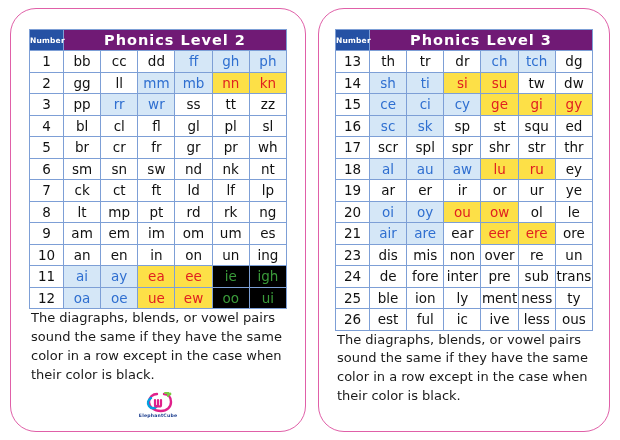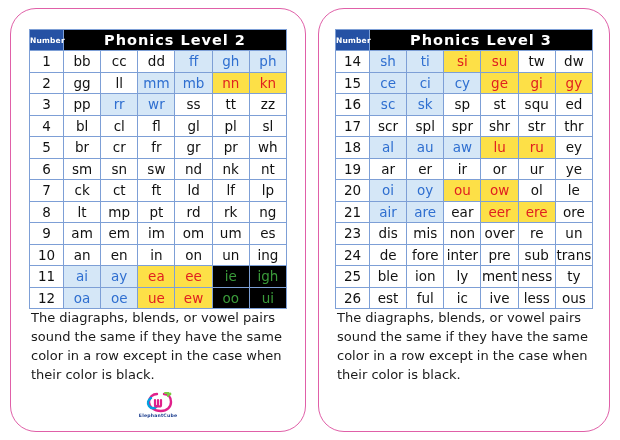--- a/index.html
+++ b/index.html
@@ -57,21 +57,21 @@
     background: #2551a4;
     color: #ffffff;
     font-size: 7.5px;
     font-weight: bold;
     height: 21px;
     width: 34px;
     letter-spacing: 0.2px;
     border: 1px solid #2551a4;
   }
   .hdr-title {
-    background: #000000;
+    background: #701a75;
     color: #ffffff;
     font-size: 14.5px;
     font-weight: bold;
     height: 21px;
     letter-spacing: 1px;
     border: 1px solid #123c96;
   }
 
   
   .num {
@@ -259,20 +259,29 @@
   <div class="card right">
       <table class="phonics">
         <thead>
           <tr>
             <th class="hdr-num">Number</th>
             <th class="hdr-title" colspan="6">Phonics Level 3</th>
           </tr>
         </thead>
         <tbody>
           <tr>
+            <td class="num">13</td>
+            <td class="cell black">th</td>
+            <td class="cell black">tr</td>
+            <td class="cell black">dr</td>
+            <td class="cell blue">ch</td>
+            <td class="cell blue">tch</td>
+            <td class="cell black">dg</td>
+          </tr>
+          <tr>
             <td class="num">14</td>
             <td class="cell blue">sh</td>
             <td class="cell blue">ti</td>
             <td class="cell red">si</td>
             <td class="cell red">su</td>
             <td class="cell black">tw</td>
             <td class="cell black">dw</td>
           </tr>
           <tr>
             <td class="num">15</td>

